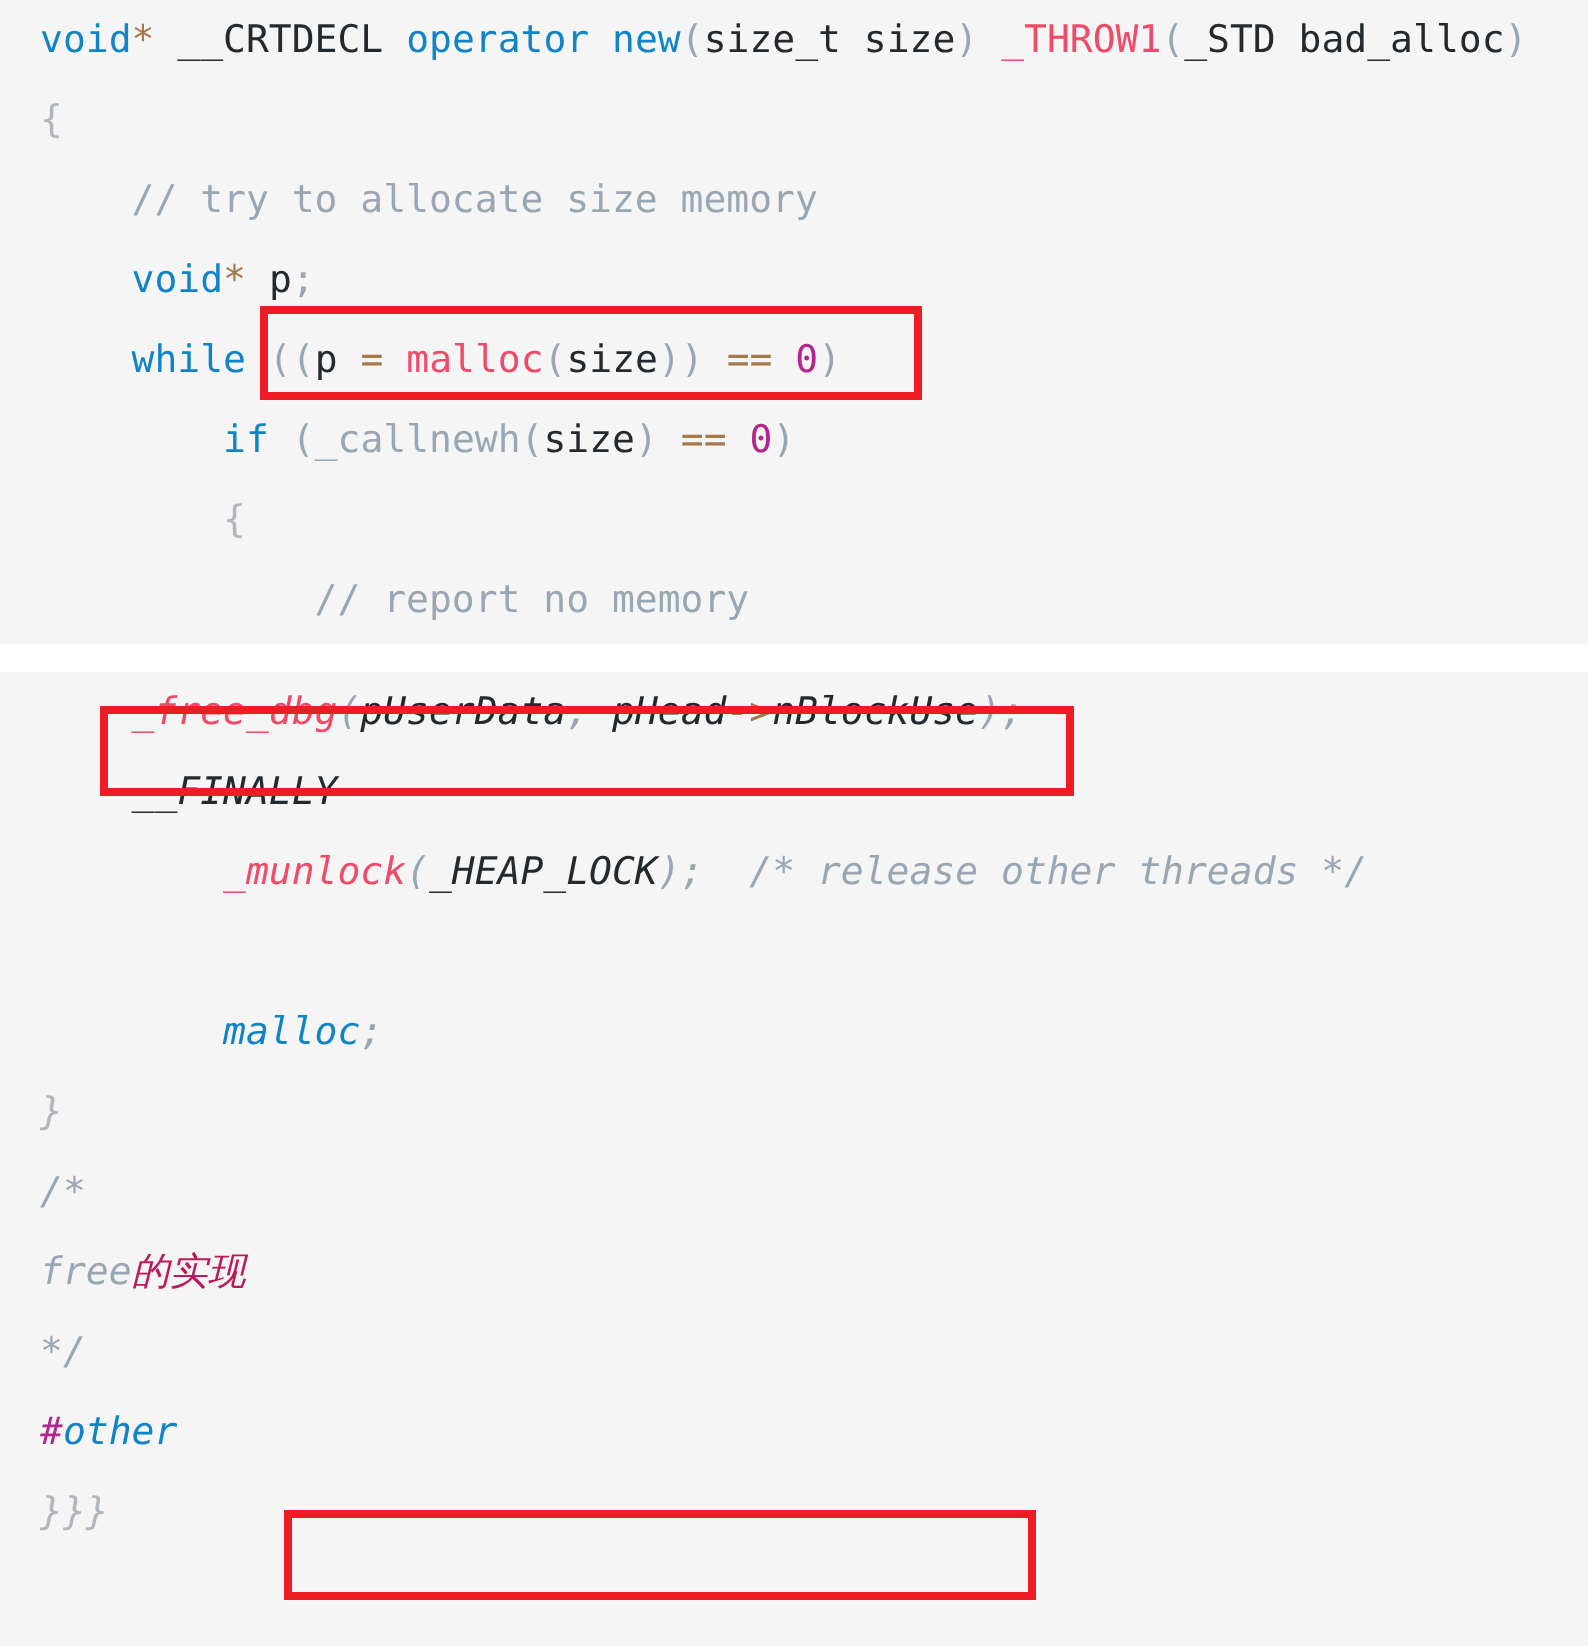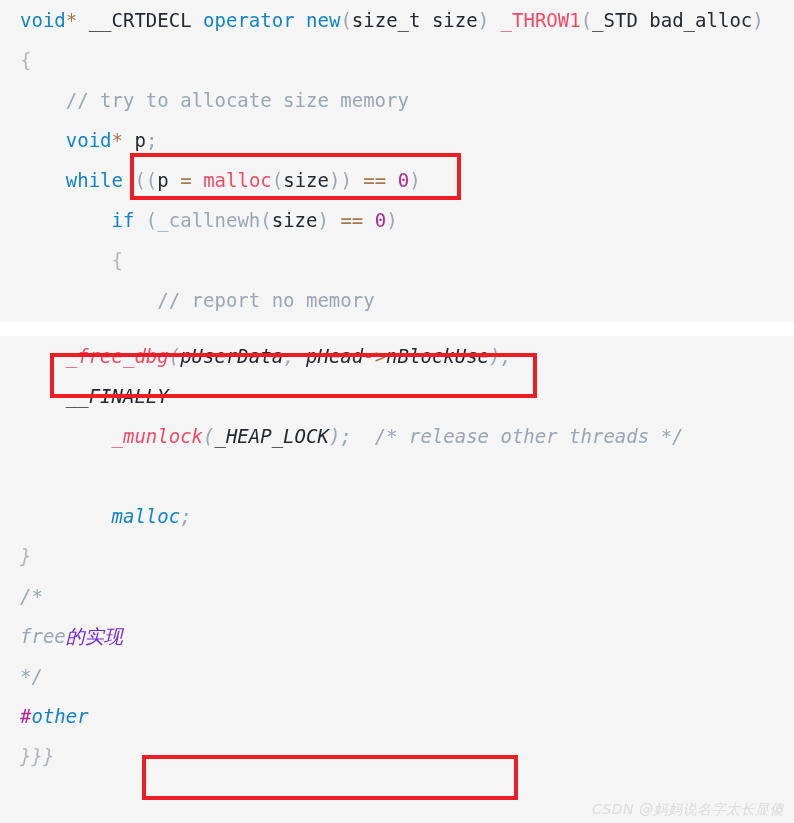--- a/index.html
+++ b/index.html
@@ -52,21 +52,21 @@
   .t-kw    { color: #1184c8; }
   .t-op    { color: #a6794c; }           
   .t-plain { color: #24292e; }           
   .t-fn    { color: #ef4b69; }           
   .t-punct { color: #9aa6b2; }           
   .t-num   { color: #b5258f; }           
   .t-cmt   { color: #9aa6b2; }           
   .t-hash  { color: #b5258f; }           
   .t-brace { color: #b0b6bb; }           
   .t-cjk   {
-    color: #6d28d9;
+    color: #be185d;
     font-family: "DejaVu Sans", "Liberation Sans", sans-serif;
     font-size: 19px;
     text-align: right;
   }
 
   
   .hl-box {
     position: absolute;
     border: 4px solid #ee1c25;
     box-sizing: border-box;
@@ -124,20 +124,19 @@
         <div class="code-line"><span class="t-plain">    </span></div>
         <div class="code-line"><span class="t-plain">        </span><span class="t-kw">malloc</span><span class="t-punct">;</span></div>
         <div class="code-line"><span class="t-brace">}</span></div>
         <div class="code-line"><span class="t-cmt">/*</span></div>
         <div class="code-line"><span class="t-cmt">free</span><span class="t-cjk">的实现</span></div>
         <div class="code-line"><span class="t-cmt">*/</span></div>
         <div class="code-line"><span class="t-hash">#</span><span class="t-kw">other</span></div>
         <div class="code-line"><span class="t-brace">}}}</span></div>
       </div>
 
-    <div class="watermark">CSDN @妈妈说名字太长显傻</div>
   </div>
 
   <div class="hl-box hl-1"></div>
   <div class="hl-box hl-2"></div>
   <div class="hl-box hl-3"></div>
 
 </div>
 
 </body></html>

